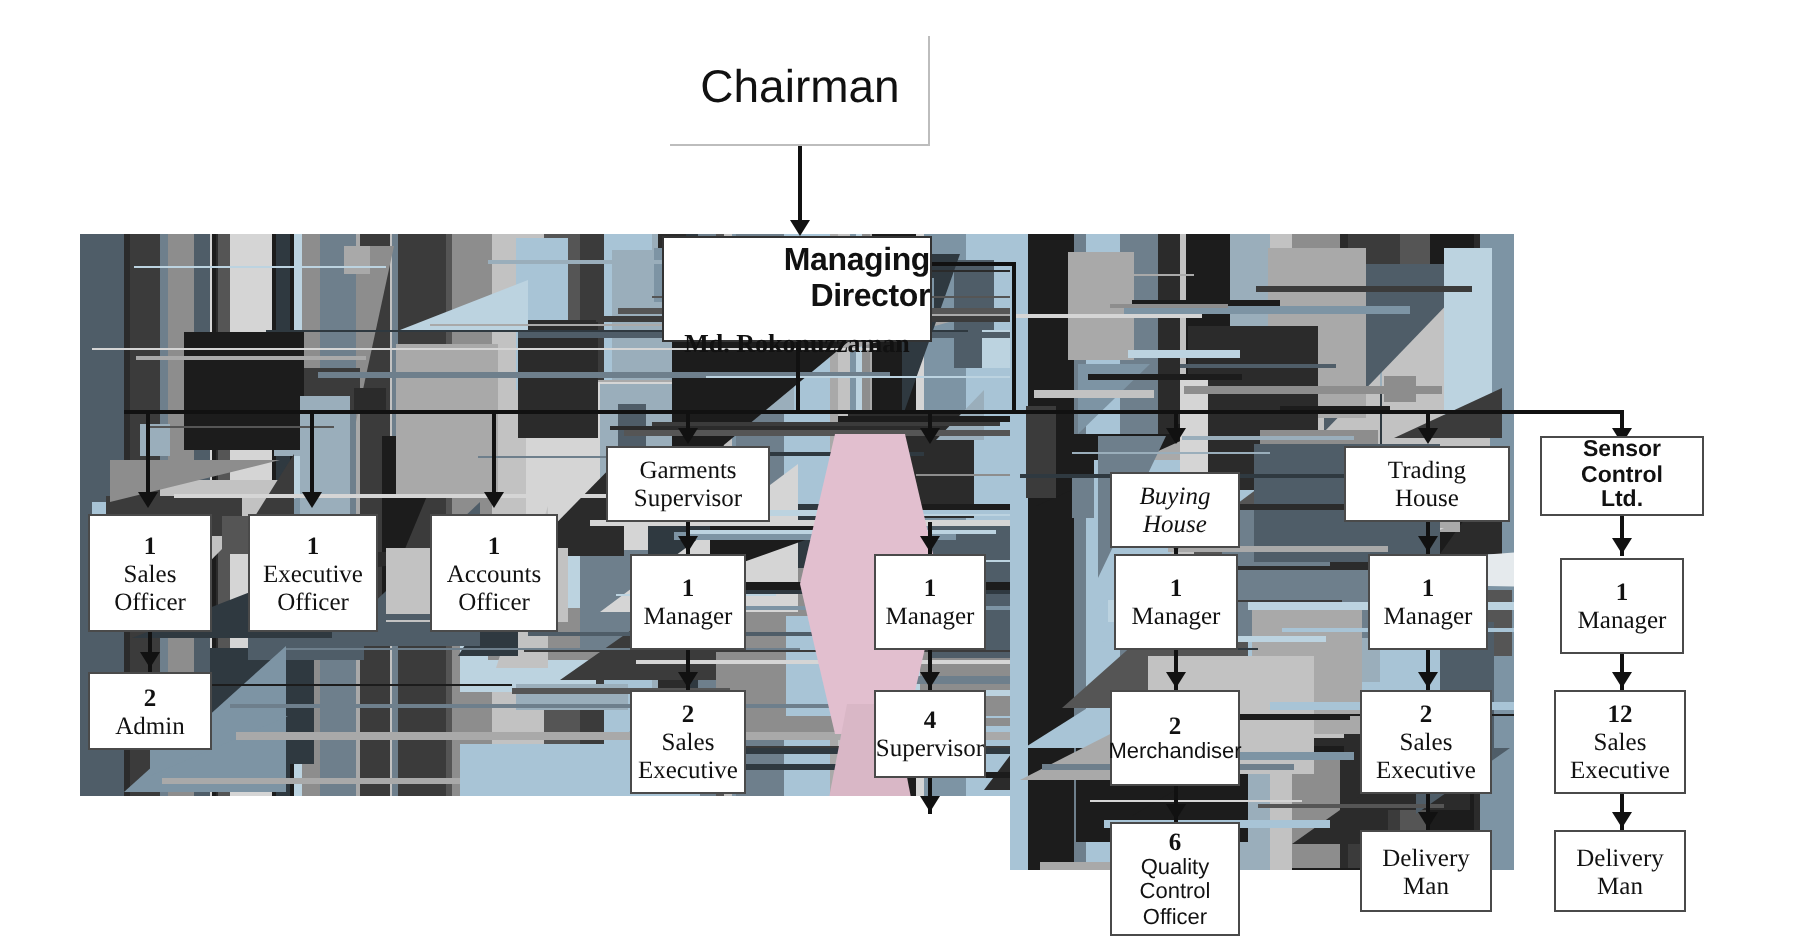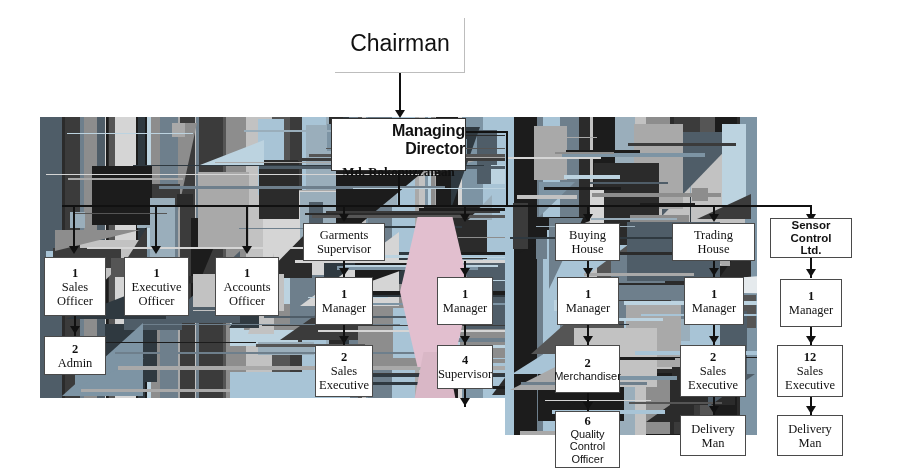--- a/index.html
+++ b/index.html
@@ -555,21 +555,21 @@
   <div class="arrow-down" style="left:460px; top:336px;"></div>
 
   <div class="box box-staff" style="left:437px; top:345px; width:56px; height:44px;">
     <span class="num ln">4</span>
     <span class="ln">Supervisor</span>
   </div>
   <div class="line-v" style="left:464px; top:389px; height:18px;"></div>
   <div class="arrow-down" style="left:460px; top:398px;"></div>
 
 
-  <div class="box box-div" style="left:555px; top:223px; width:65px; height:38px;">
+  <div class="box box-div" style="left:555px; top:236px; width:65px; height:38px;font-style:italic;">
     <span class="ln">Buying</span>
     <span class="ln">House</span>
   </div>
   <div class="line-v" style="left:587px; top:261px; height:16px;"></div>
   <div class="arrow-down" style="left:583px; top:268px;"></div>
 
   <div class="box box-staff" style="left:557px; top:277px; width:62px; height:48px;">
     <span class="num ln">1</span>
     <span class="ln">Manager</span>
   </div>

